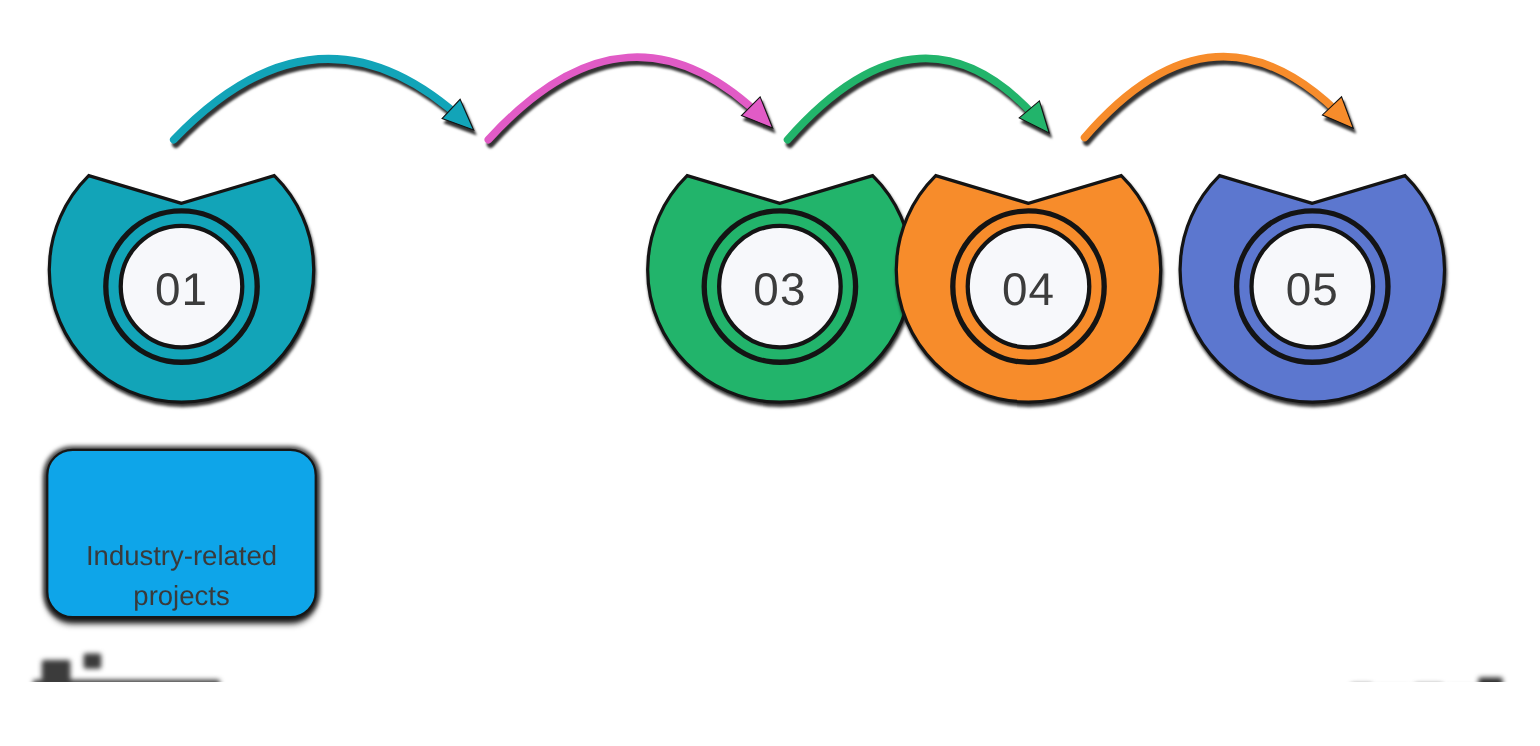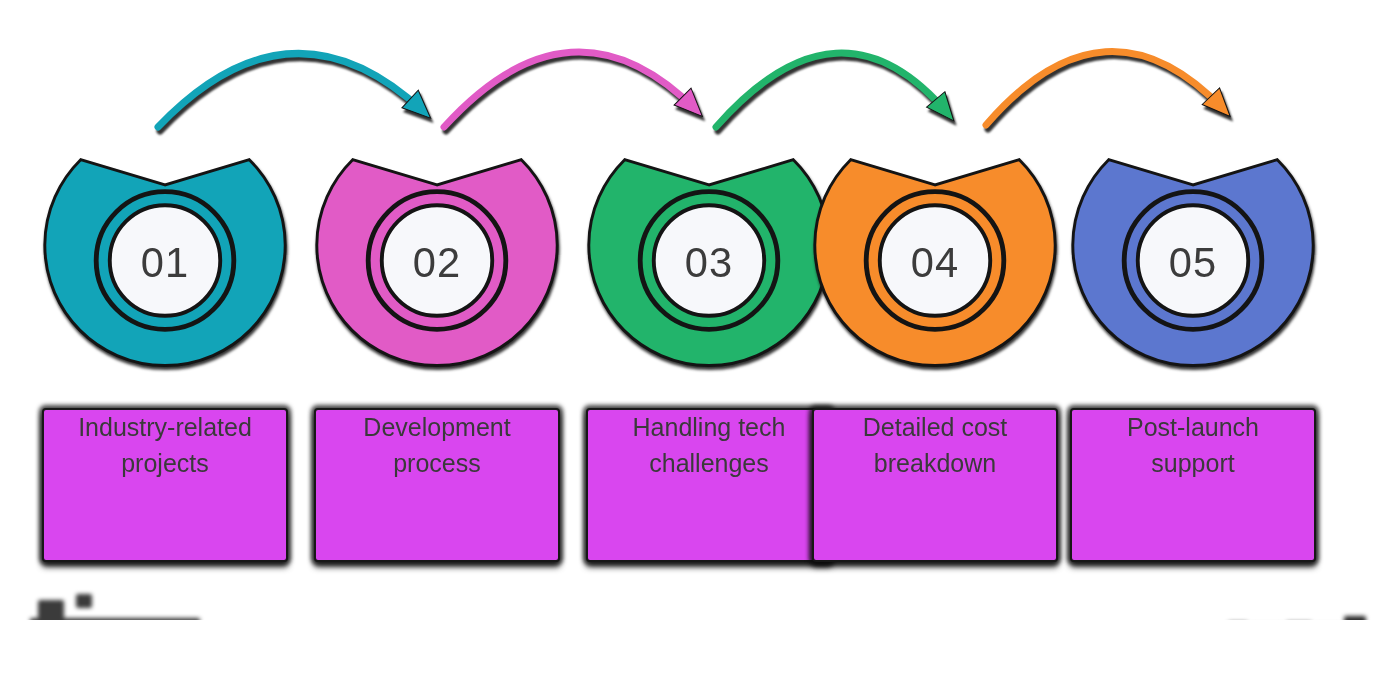--- a/index.html
+++ b/index.html
@@ -74,27 +74,27 @@
     letter-spacing: 1px;
     fill: #3c3c3c;
   }
 
   .card {
     position: absolute;
     left: 0;
     right: 0;
     top: 408px;
     height: 150px;
-    background: #d946ef;
+    background: #0ea5e9;
     border: 2px solid #171717;
-    border-radius: 4px;
+    border-radius: 24px;
     box-shadow: 0 0 4px 2.5px rgba(12,12,12,0.75),
                 0 5px 6px 0 rgba(12,12,12,0.8);
     display: flex;
-    align-items: flex-start;
+    align-items: flex-end;
     justify-content: center;
     text-align: center;
   }
   .card-label {
     display: block;
     max-width: 212px;
     margin: 0 auto;
     font-size: 25px;
     line-height: 1.42;
     color: #3a3a3a;
@@ -166,66 +166,46 @@
       <path class="crown-path" d="M 0 -78 L -87 -104 A 124 124 0 1 0 87 -104 Z" fill="#12A4B8"></path>
       <circle class="badge-ring" r="71"></circle>
       <circle class="badge-inner" r="57" fill="#F7F8FB"></circle>
       <text class="badge-number" x="0" y="2" text-anchor="middle" dominant-baseline="central">01</text>
     </svg>
     <div class="card">
       <span class="card-label">Industry-related projects</span>
     </div>
   </div>
 
-  <div class="step step-1">
-    <svg class="badge-svg" viewBox="-130 -118 260 236">
-      <path class="crown-path" d="M 0 -78 L -87 -104 A 124 124 0 1 0 87 -104 Z" fill="#E15BC6"></path>
-      <circle class="badge-ring" r="71"></circle>
-      <circle class="badge-inner" r="57" fill="#F7F8FB"></circle>
-      <text class="badge-number" x="0" y="2" text-anchor="middle" dominant-baseline="central">02</text>
-    </svg>
-    <div class="card">
-      <span class="card-label">Development process</span>
-    </div>
-  </div>
 
   <div class="step step-2">
     <svg class="badge-svg" viewBox="-130 -118 260 236">
       <path class="crown-path" d="M 0 -78 L -87 -104 A 124 124 0 1 0 87 -104 Z" fill="#22B46B"></path>
       <circle class="badge-ring" r="71"></circle>
       <circle class="badge-inner" r="57" fill="#F7F8FB"></circle>
       <text class="badge-number" x="0" y="2" text-anchor="middle" dominant-baseline="central">03</text>
     </svg>
-    <div class="card">
-      <span class="card-label">Handling tech challenges</span>
-    </div>
   </div>
 
   <div class="step step-3">
     <svg class="badge-svg" viewBox="-130 -118 260 236">
       <path class="crown-path" d="M 0 -78 L -87 -104 A 124 124 0 1 0 87 -104 Z" fill="#F78C2B"></path>
       <circle class="badge-ring" r="71"></circle>
       <circle class="badge-inner" r="57" fill="#F7F8FB"></circle>
       <text class="badge-number" x="0" y="2" text-anchor="middle" dominant-baseline="central">04</text>
     </svg>
-    <div class="card">
-      <span class="card-label">Detailed cost breakdown</span>
-    </div>
   </div>
 
   <div class="step step-4">
     <svg class="badge-svg" viewBox="-130 -118 260 236">
       <path class="crown-path" d="M 0 -78 L -87 -104 A 124 124 0 1 0 87 -104 Z" fill="#5C77CF"></path>
       <circle class="badge-ring" r="71"></circle>
       <circle class="badge-inner" r="57" fill="#F7F8FB"></circle>
       <text class="badge-number" x="0" y="2" text-anchor="middle" dominant-baseline="central">05</text>
     </svg>
-    <div class="card">
-      <span class="card-label">Post-launch support</span>
-    </div>
   </div>
 
   <div class="logo-blur">
     <i class="lb-a"></i>
       <i class="lb-b"></i>
       <i class="lb-c"></i>
       <i class="lb-d"></i>
     <i class="lb-e"></i>
       <i class="lb-f"></i>
       <i class="lb-g"></i>

